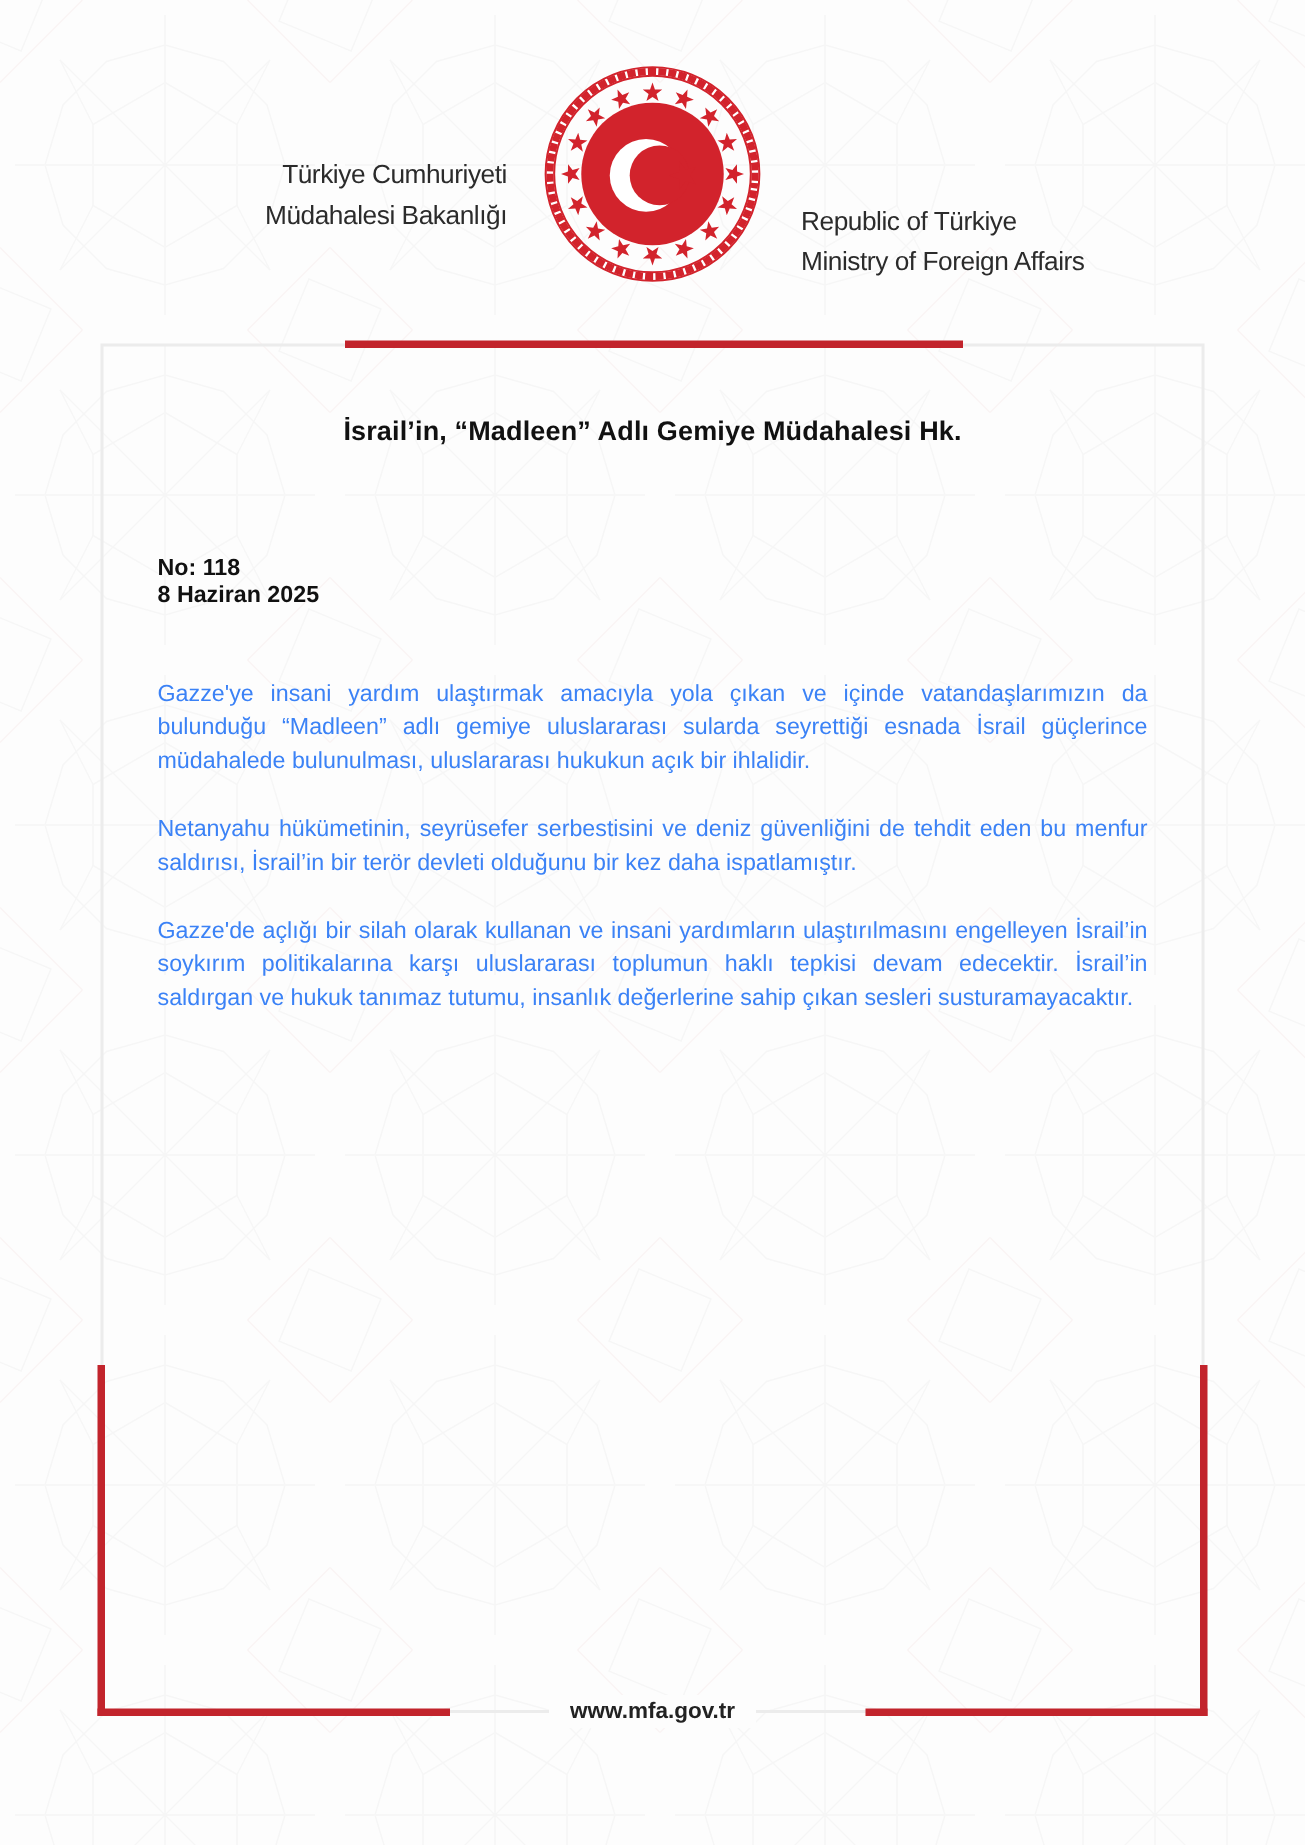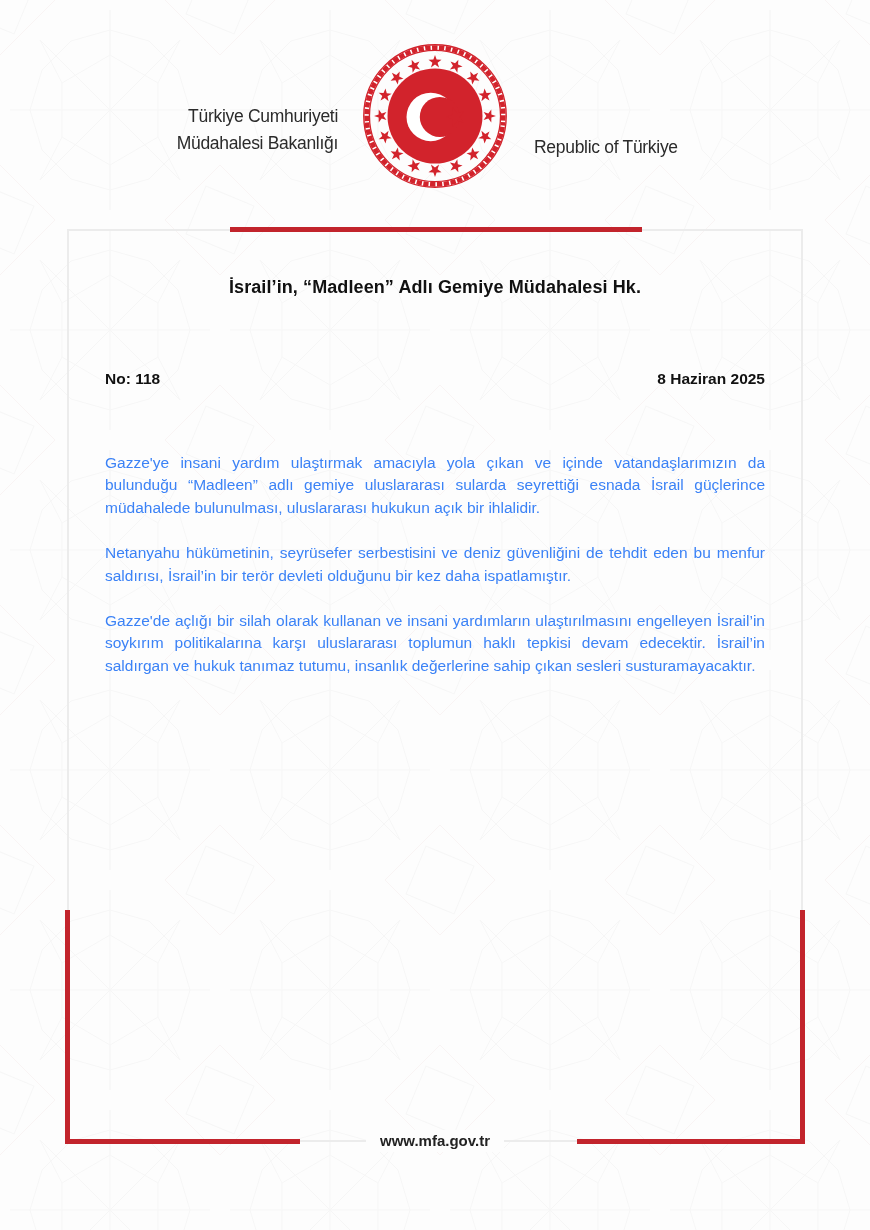--- a/index.html
+++ b/index.html
@@ -53,21 +53,21 @@
   }
   
   .doc-title{
     position:absolute;left:67px;top:277px;width:736px;
     text-align:center;font-size:18px;font-weight:bold;color:#111;
     z-index:2;letter-spacing:.1px;
   }
   .meta-row{
     position:absolute;left:105px;top:370px;width:660px;
     display:flex;justify-content:space-between;align-items:flex-start;
-    font-size:15.5px;font-weight:bold;color:#111;z-index:2;
+    font-size:15.5px;font-weight:bold;color:#111;z-index:2;flex-direction:column;
   }
   .body-text{
     position:absolute;left:105px;top:452px;width:660px;z-index:2;
   }
   .body-text p{
     font-size:15.5px;line-height:22.4px;color:#3b82f6;
     text-align:justify;margin-bottom:23px;
   }
 </style>
 </head>
@@ -135,20 +135,21 @@
     <g>
       <circle r="50" fill="#d2232c"></circle>
       <circle cx="-4.5" cy="1" r="25.5" fill="#ffffff"></circle>
       <circle cx="5" cy="1" r="21" fill="#d2232c"></circle>
       <use href="#ring-star" transform="translate(22,1) rotate(-18) scale(1.45)" fill="#ffffff" style="fill:#ffffff"></use>
     </g>
   </svg>
 
   <div class="org-right">
     <div>Republic of Türkiye</div>
+    <div>Ministry of Foreign Affairs</div>
   </div>
 
   <div class="frame">
     <div class="seg seg-top"></div>
     <div class="seg seg-left"></div>
     <div class="seg seg-right"></div>
     <div class="seg seg-bottom-left"></div>
     <div class="seg seg-bottom-right"></div>
     <a class="footer-site" href="#">www.mfa.gov.tr</a>
   </div>

